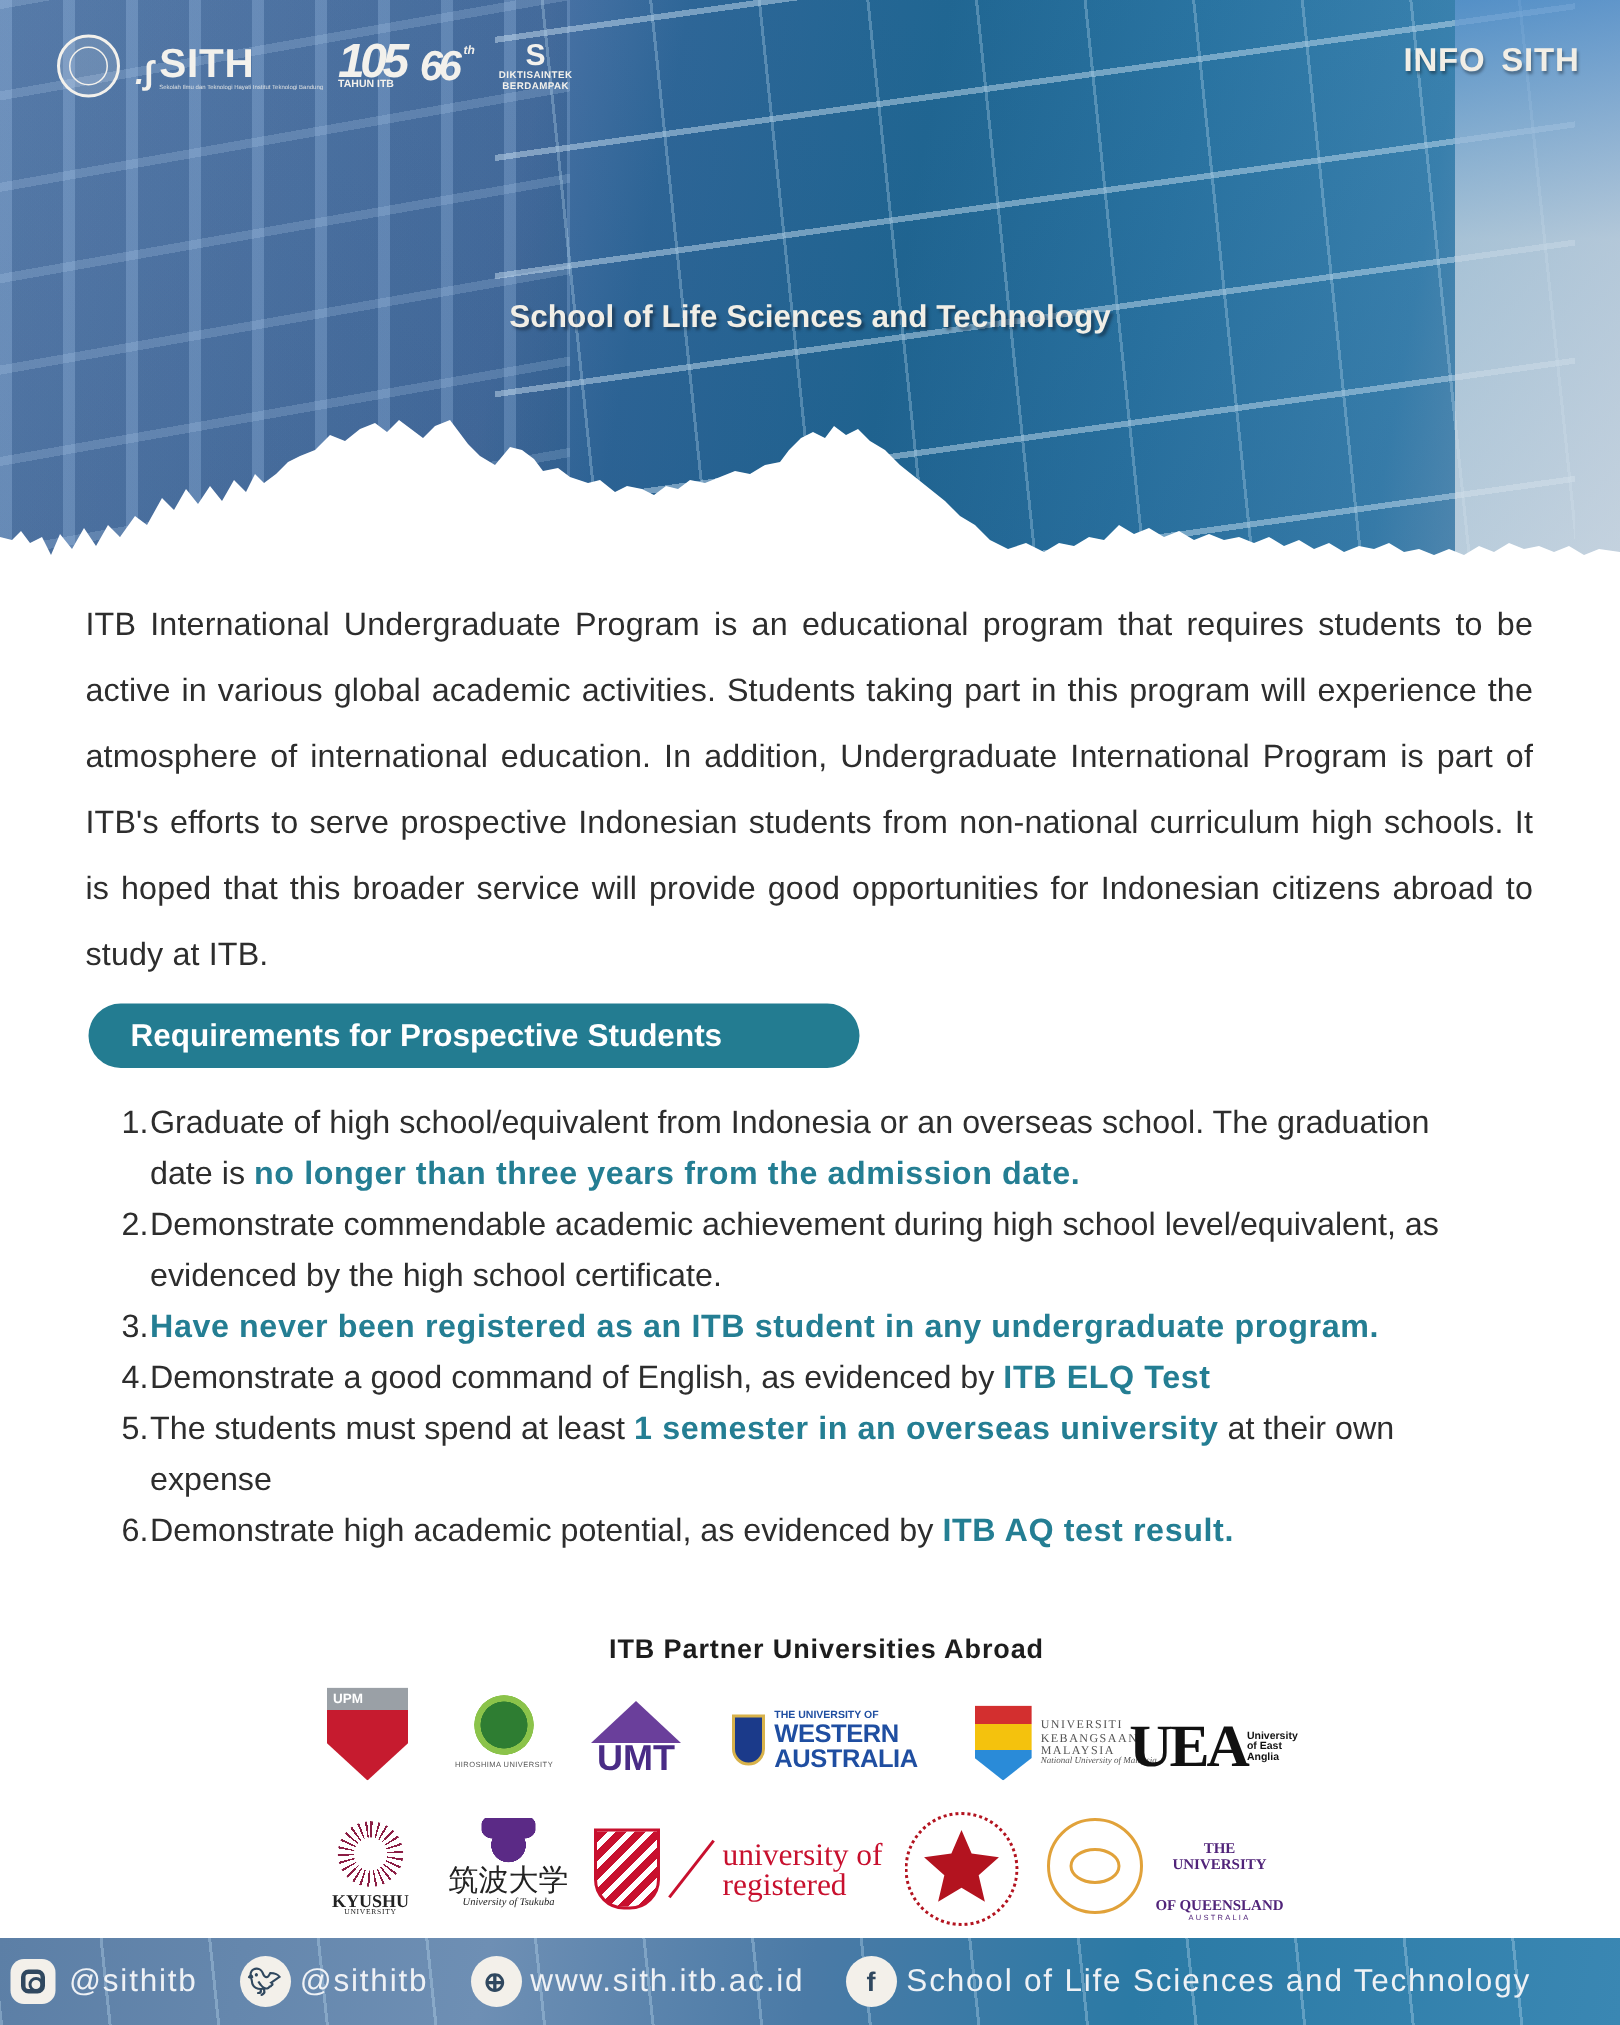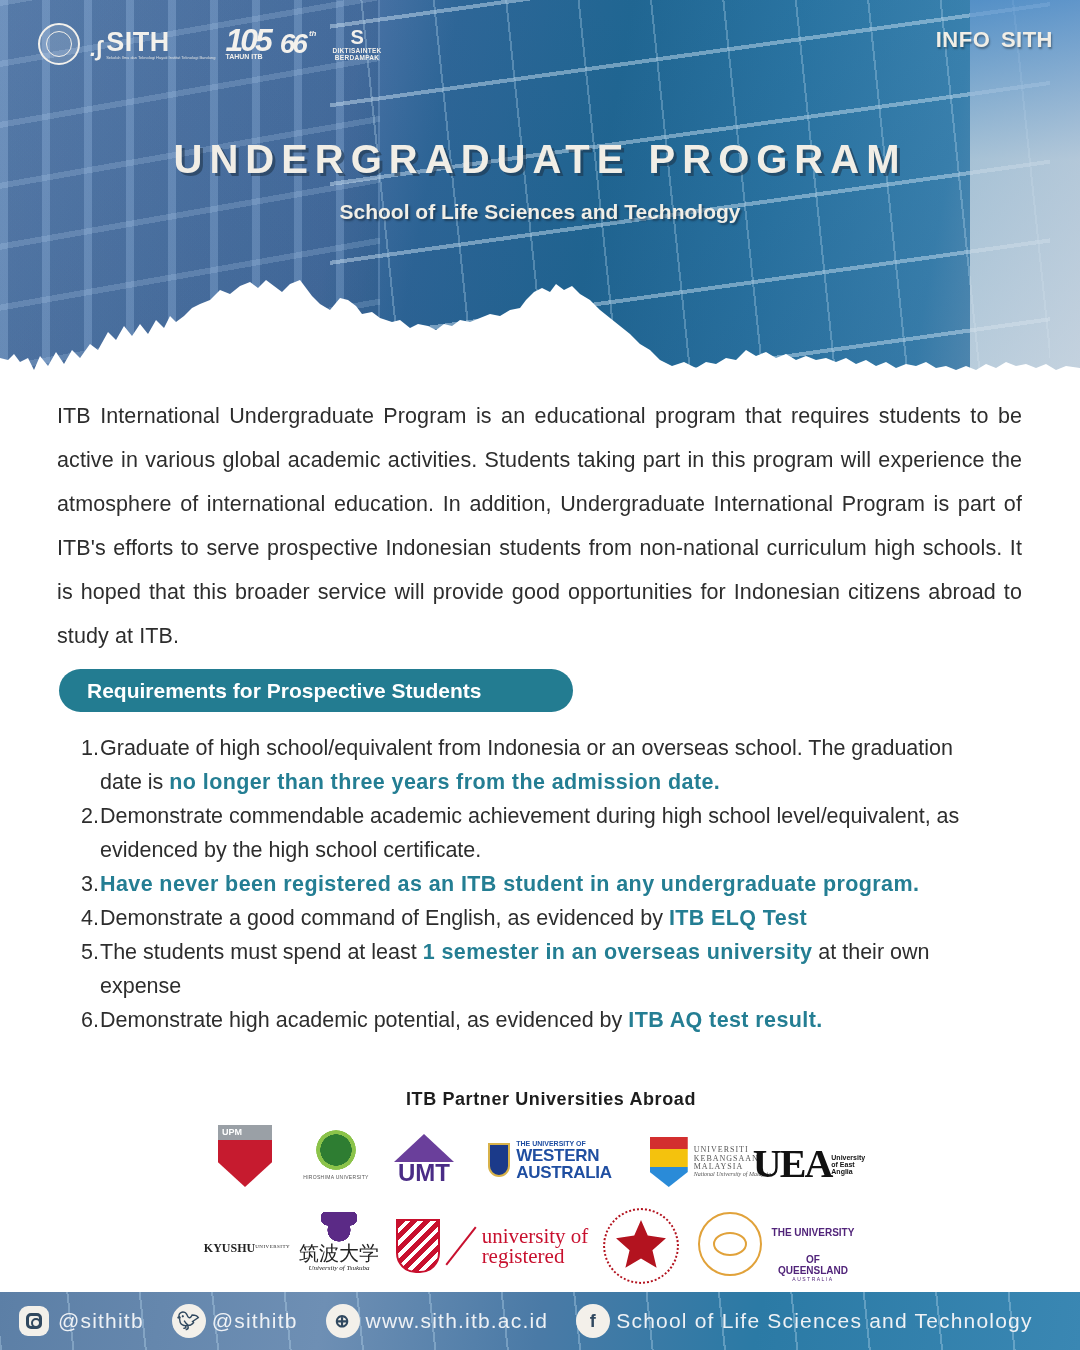--- a/index.html
+++ b/index.html
@@ -130,21 +130,21 @@
   .ukm { left: 643px; top: 1134px; width: 135px; height: 56px; gap: 6px; }
   .ukm .crest { width: 38px; height: 50px; background: linear-gradient(180deg,#d32f2f 0 25%,#f4c20d 25% 60%,#2a8bd8 60% 100%); clip-path: polygon(0 0,100% 0,100% 70%,50% 100%,0 70%); }
   .ukm .txt { display: flex; flex-direction: column; font-family: "Liberation Serif", serif; color: #555; line-height: 1.05; }
   .ukm .txt span { font-size: 8px; letter-spacing: 1px; }
   .ukm .txt i { font-size: 6px; }
 
   .uea { left: 764px; top: 1138px; width: 90px; height: 52px; }
   .uea .mk { font-family: "Liberation Serif", serif; font-size: 40px; font-weight: bold; color: #111; line-height: 38px; letter-spacing: -2px; }
   .uea .lbl { font-size: 7px; color: #111; font-weight: bold; }
 
-  .kyushu { left: 216px; top: 1208px; width: 62px; height: 76px; flex-direction: row; }
+  .kyushu { left: 216px; top: 1208px; width: 62px; height: 76px; flex-direction: column; }
   .kyushu .burst { width: 44px; height: 44px; border-radius: 50%; background: repeating-conic-gradient(#8b1d44 0 4deg, transparent 4deg 14deg); -webkit-mask: radial-gradient(circle, transparent 0 35%, #000 36%); mask: radial-gradient(circle, transparent 0 35%, #000 36%); }
   .kyushu .lbl { font-family: "Liberation Serif", serif; font-size: 12px; font-weight: bold; color: #222; line-height: 12px; margin-top: 3px; }
   .kyushu .lbl2 { font-family: "Liberation Serif", serif; font-size: 5px; color: #222; letter-spacing: .5px; }
 
   .tsukuba { left: 296px; top: 1204px; width: 86px; height: 76px; flex-direction: column; }
   .tsukuba .paul { width: 36px; height: 30px; background: radial-gradient(circle at 50% 60%, #5b2a86 0 45%, transparent 46%), radial-gradient(circle at 20% 20%, #5b2a86 0 20%, transparent 21%), radial-gradient(circle at 50% 12%, #5b2a86 0 20%, transparent 21%), radial-gradient(circle at 80% 20%, #5b2a86 0 20%, transparent 21%); }
   .tsukuba .kanji { font-family: "DejaVu Serif", serif; font-size: 20px; color: #222; line-height: 22px; }
   .tsukuba .lbl { font-family: "Liberation Serif", serif; font-size: 7px; font-style: italic; color: #222; }
 
   .groningen { left: 392px; top: 1214px; width: 200px; height: 64px; gap: 8px; }
@@ -154,30 +154,30 @@
 
   .ncku { left: 603px; top: 1208px; width: 76px; height: 76px; }
   .ncku .flower { width: 52px; height: 52px; background: #b3131f; clip-path: polygon(50% 0%, 63% 30%, 98% 35%, 72% 58%, 80% 92%, 50% 74%, 20% 92%, 28% 58%, 2% 35%, 37% 30%); }
   .ncku .ring { position: absolute; inset: 0; border-radius: 50%; border: 2px dotted #b3131f; }
 
   .cgu { left: 698px; top: 1212px; width: 64px; height: 64px; border-radius: 50%; border: 2px solid #e1a23a; }
   .cgu .inner { width: 34px; height: 24px; border-radius: 50%; border: 2px solid #e1a23a; }
 
   .uq { left: 770px; top: 1212px; width: 86px; height: 68px; flex-direction: column; }
   .uq .crest { width: 22px; height: 26px; background: #51247a; border-radius: 0 0 6px 6px; }
-  .uq .lbl { font-family: Liberation Sans, sans-serif; font-size: 10px; font-weight: bold; color: #51247a; line-height: 11px; text-align: center; margin-top: 16px; }
+  .uq .lbl { font-family: Liberation Serif, serif; font-size: 10px; font-weight: bold; color: #51247a; line-height: 11px; text-align: center; margin-top: 16px; }
   .uq .lbl2 { font-size: 5px; letter-spacing: 1.5px; color: #51247a; }
 
   
   .footer {
     position: absolute; left: 0; top: 1292px; width: 1080px; height: 58px; overflow: hidden;
     background:
       repeating-linear-gradient(84deg, rgba(190,220,240,0.35) 0 2px, transparent 2px 72px),
       linear-gradient(100deg, #5c7fa6 0%, #6e8fb4 30%, #4a7aa6 50%, #2b7aa5 70%, #3a87b3 100%);
-    display: flex; align-items: center; padding-left: 16px;
+    display: flex; align-items: center; padding-left: 4px;
   }
   .footer-item { display: flex; align-items: center; color: #eef1f5; font-size: 21px; letter-spacing: 1.2px; margin-right: 28px; }
   .ficon {
     width: 34px; height: 34px; border-radius: 50%; background: #f3f0ea;
     display: flex; align-items: center; justify-content: center; margin-right: 6px; color: #30485f; font-weight: bold; font-size: 18px;
   }
   .ficon.ig { border-radius: 9px; background: transparent; border: 0; width: 36px; height: 36px; }
   .ficon.ig .sq { width: 30px; height: 30px; border-radius: 9px; background: #f3f0ea; display: flex; align-items: center; justify-content: center; }
   .ficon.ig .sq i { width: 16px; height: 16px; border-radius: 5px; border: 3px solid #30485f; display: block; position: relative; }
   .ficon.ig .sq i::after { content: ""; position: absolute; left: 2px; top: 2px; width: 6px; height: 6px; border-radius: 50%; border: 2px solid #30485f; }
@@ -211,21 +211,20 @@
     </div>
     <div class="dikti">
       <span class="glyph">S</span>
       <span class="lbl">DIKTISAINTEK</span>
       <span class="lbl">BERDAMPAK</span>
     </div>
   </div>
 
   <div class="info-sith">INFO  SITH</div>
 
-  <h1 class="title l2">UNDERGRADUATE PROGRAM</h1>
   <div class="subtitle s1">School of Life Sciences and Technology</div>
 
   <svg class="tear" viewBox="0 0 1080 130" preserveAspectRatio="none">
     <path fill="#ffffff" d="M0,88 L8,90 L14,84 L20,92 L28,88 L34,100 L40,86 L48,96 L56,82 L64,94 L72,80 L80,88 L90,74 L98,80 L108,62 L116,70 L124,56 L132,66 L140,54 L148,64 L156,50 L164,58 L170,46 L176,52 L184,46 L192,38 L200,34 L210,30 L220,20 L230,24 L240,16 L250,12 L258,18 L266,10 L274,16 L282,22 L290,14 L300,10 L306,18 L312,26 L320,34 L330,40 L340,28 L348,30 L356,36 L362,44 L372,42 L380,48 L392,52 L400,50 L410,58 L418,54 L428,56 L436,60 L444,54 L452,56 L460,50 L470,52 L480,48 L490,44 L500,46 L510,40 L520,38 L526,30 L534,22 L542,18 L550,22 L556,14 L564,20 L572,16 L580,24 L590,30 L600,40 L610,48 L620,56 L630,64 L640,74 L650,80 L660,90 L672,96 L684,92 L696,98 L706,92 L716,94 L726,88 L736,90 L746,80 L756,86 L766,82 L776,88 L786,84 L796,90 L806,86 L816,90 L826,88 L836,92 L846,88 L856,94 L866,90 L876,96 L886,92 L896,98 L906,94 L916,96 L926,92 L936,98 L946,96 L956,100 L966,96 L976,100 L986,94 L996,98 L1006,92 L1016,96 L1026,94 L1036,98 L1046,94 L1056,100 L1066,96 L1080,98 L1080,130 L0,130 Z"></path>
   </svg>
 </header>
 
 <p class="intro">ITB International Undergraduate Program is an educational program that requires students to be active in various global academic activities. Students taking part in this program will experience the atmosphere of international education. In addition, Undergraduate International Program is part of ITB's efforts to serve prospective Indonesian students from non-national curriculum high schools. It is hoped that this broader service will provide good opportunities for Indonesian citizens abroad to study at ITB.</p>
 
 <div class="req-pill">Requirements for Prospective Students</div>

